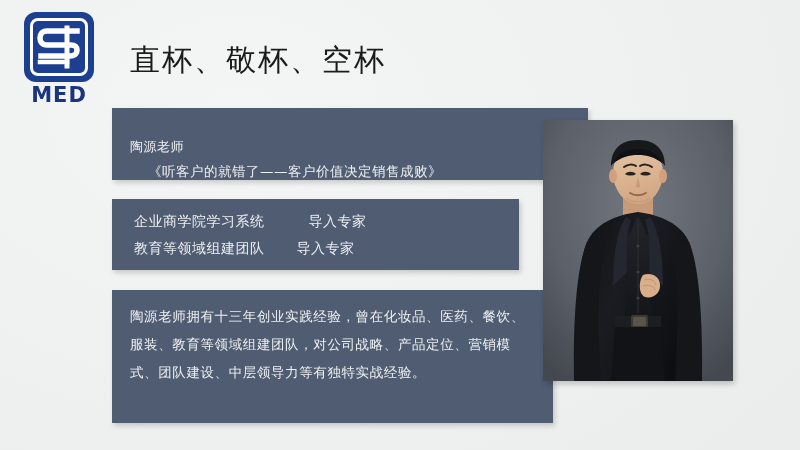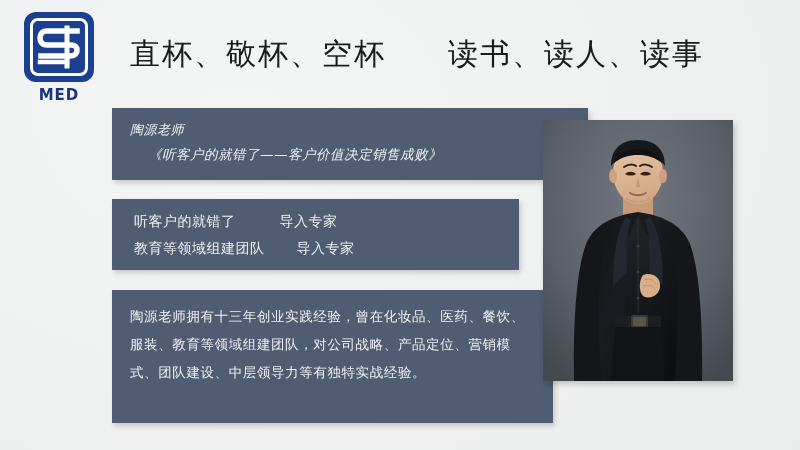--- a/index.html
+++ b/index.html
@@ -56,35 +56,35 @@
     top: 12px;
     right: 13px;
     bottom: 12px;
   }
   #logo-mark .s-glyph svg { display: block; width: 100%; height: 100%; }
   #logo-text {
     margin-top: 2px;
     text-align: center;
     font-family: "DejaVu Sans", sans-serif;
     font-weight: 700;
-    font-size: 15px;
+    font-size: 21px;
     letter-spacing: 1px;
     color: #1a347e;
     line-height: 22px;
   }
 
   
   #headline {
     position: absolute;
     left: 130px;
     top: 34px;
     width: 600px;
     height: 52px;
     display: flex;
-    align-items: flex-start;
+    align-items: center;
     color: #1b1b1b;
     font-family: "Liberation Serif", "DejaVu Serif", serif;
     font-size: 30px;
     letter-spacing: 2px;
     white-space: nowrap;
   }
   #headline .hl-part-a { }
   #headline .hl-gap { display: inline-block; width: 62px; }
   #headline .hl-part-b { }
 
@@ -100,22 +100,21 @@
   .info-line {
     white-space: nowrap;
     color: #eef0f2;
   }
 
   #box-credential {
     left: 112px;
     top: 108px;
     width: 476px;
     height: 72px;
-    padding: 9px 0 0 18px;
-    font-style: italic;
+    padding: 26px 0 0 18px;
   }
   #box-credential .info-line { font-size: 13px; line-height: 25px; letter-spacing: 0.5px; }
   #box-credential .line-2 { font-size: 13.5px; padding-left: 6px; margin-left: 12px; }
 
   #box-expertise {
     left: 112px;
     top: 199px;
     width: 407px;
     height: 71px;
     padding: 9px 0 0 22px;
@@ -167,31 +166,30 @@
           <path d="M3 38 H30" fill="none" stroke="#ffffff" stroke-width="4.5" stroke-linecap="square"></path>
         </svg>
       </div>
     </div>
     <div id="logo-text">MED</div>
   </div>
 
   <div id="headline">
     <span class="hl-part-a">直杯、敬杯、空杯</span>
     <span class="hl-gap"></span>
-    <span class="hl-part-b">读书、读人、读事</span>
   </div>
 
   <div class="info-box" id="box-credential">
     <div class="info-line line-1">陶源老师</div>
     <div class="info-line line-2">《听客户的就错了——客户价值决定销售成败》</div>
   </div>
 
   <div class="info-box" id="box-expertise">
     <div class="info-line">
-      <span>听客户的就错了</span>
+      <span>企业商学院学习系统</span>
       <span class="gap-sm"></span>
       <span>导入专家</span>
     </div>
     <div class="info-line">
       <span>教育等领域组建团队</span>
       <span class="gap-xs"></span>
       <span>导入专家</span>
     </div>
   </div>
 

